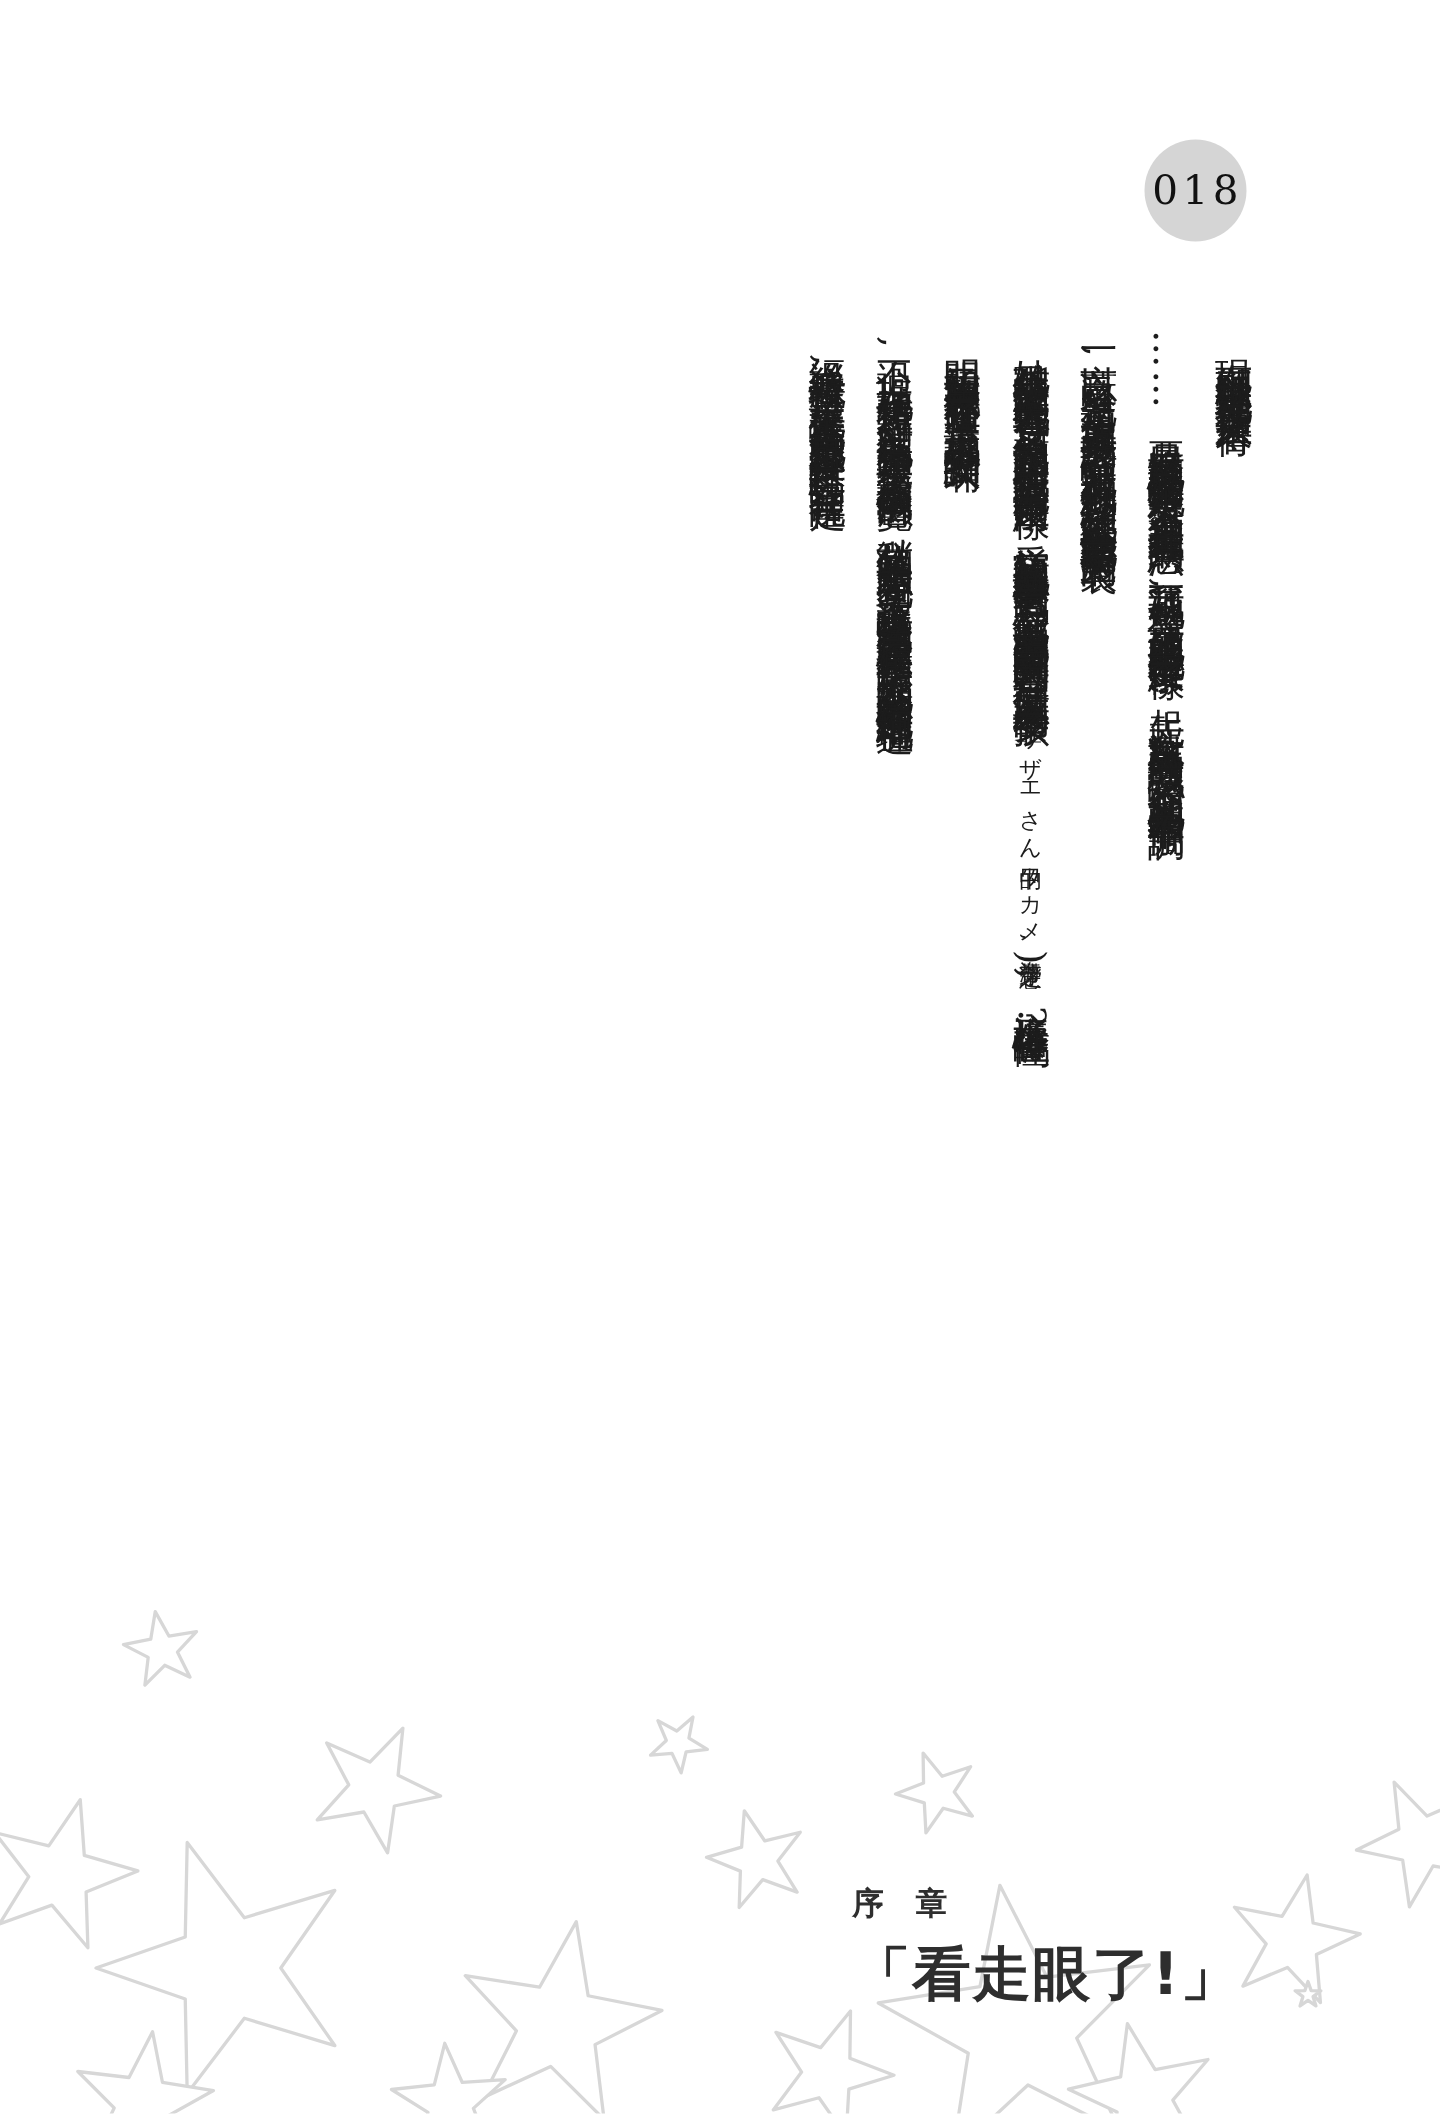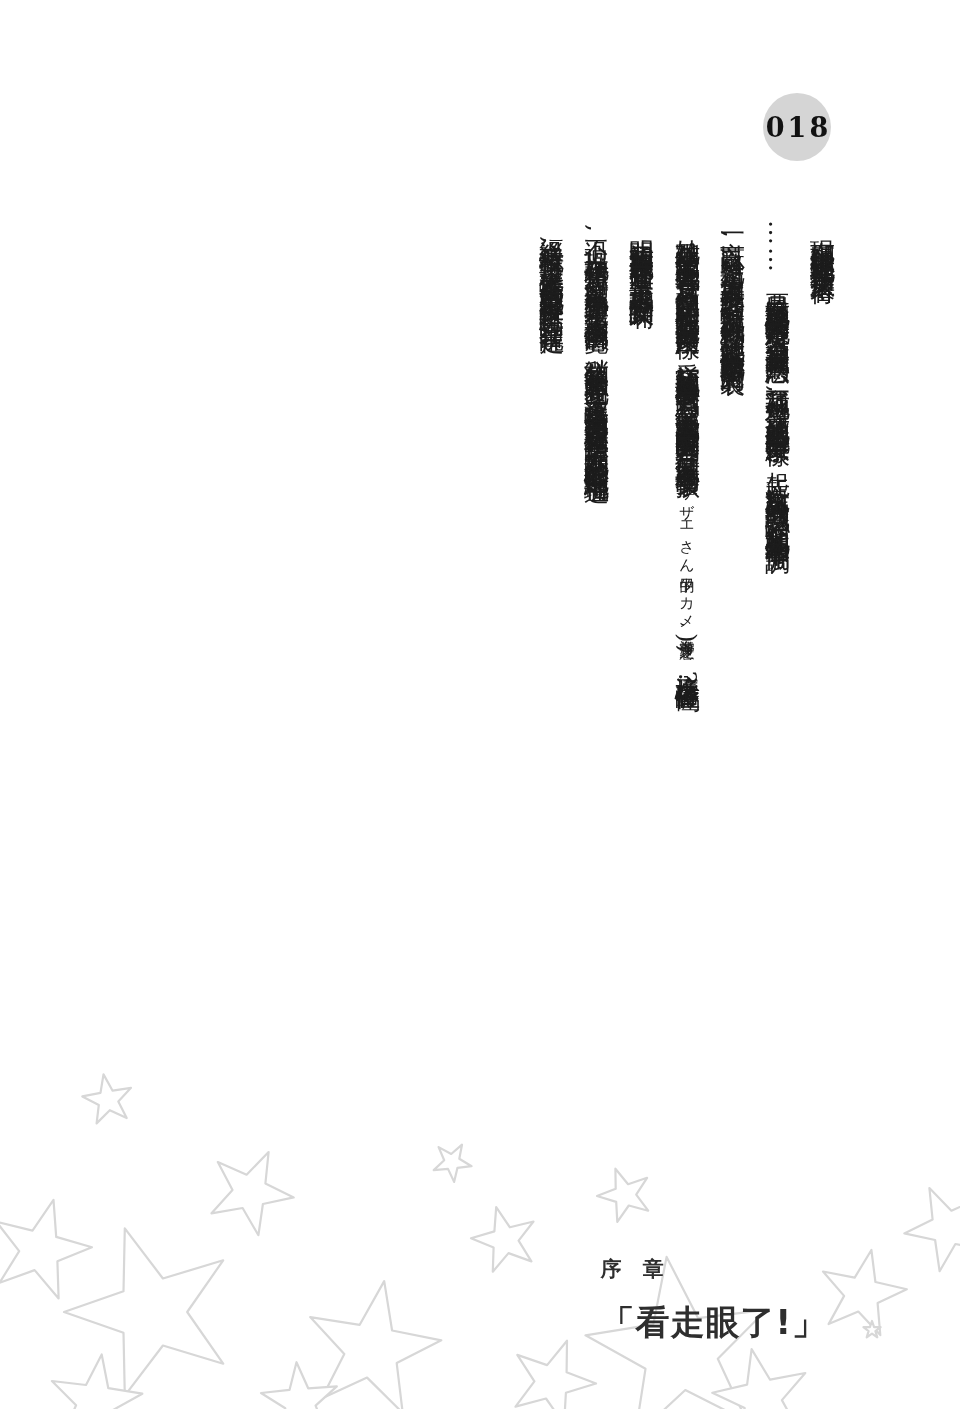--- a/index.html
+++ b/index.html
@@ -22,21 +22,21 @@
   .stars{
     position:absolute;left:0;top:0;width:960px;height:1409px;
     z-index:0;
   }
   .page-badge{
     position:absolute;left:763px;top:93px;width:68px;height:68px;
     border-radius:50%;
     background:var(--page-badge-background);
     display:flex;align-items:center;justify-content:center;
     font-family:"DejaVu Serif", serif;
-    font-weight:bold;font-size:27px;letter-spacing:3px;
+    font-weight:normal;font-size:27px;letter-spacing:3px;
     color:var(--page-badge-text);
     z-index:2;
     text-indent:3px;
   }
   .text-block{
     position:absolute;top:166px;right:115px;height:1084px;width:690px;
     writing-mode:vertical-rl;
     text-orientation:mixed;
     font-family:"DejaVu Serif", serif;
     font-size:25px;
@@ -60,23 +60,23 @@
     font-weight:bold;
     color:var(--chapter-text);
     z-index:1;
   }
   .chapter-label{
     font-size:21px;
     letter-spacing:7px;
     margin-right:-7px;
   }
   .chapter-title{
-    font-size:34px;
+    font-size:39px;
     letter-spacing:1px;
-    margin-top:17px;
+    margin-top:6px;
   }
 </style>
 </head>
 <body>
 
 <svg class="stars" xmlns="http://www.w3.org/2000/svg" viewBox="0 0 960 1409" aria-hidden="true">
     <polygon points="103.5,1074.4 112.6,1090.7 131.0,1087.8 118.3,1101.4 126.7,1118.1 109.8,1110.2 96.6,1123.4 98.8,1104.9 82.3,1096.4 100.5,1092.8" fill="#ffffff" stroke="#d7d7d7" stroke-width="2.2" stroke-linejoin="round"></polygon>
     <polygon points="53.5,1199.8 56.2,1236.9 91.9,1247.3 57.4,1261.3 58.6,1298.5 34.6,1270.1 -0.4,1282.7 19.2,1251.1 -3.6,1221.7 32.5,1230.6" fill="#ffffff" stroke="#d7d7d7" stroke-width="2.2" stroke-linejoin="round"></polygon>
     <polygon points="124.8,1228.3 162.9,1278.5 223.2,1260.3 187.2,1312.0 223.2,1363.7 162.9,1345.5 124.8,1395.7 123.5,1332.7 64.0,1312.0 123.5,1291.3" fill="#ffffff" stroke="#d7d7d7" stroke-width="2.2" stroke-linejoin="round"></polygon>
     <polygon points="268.6,1152.1 265.4,1183.5 293.7,1197.4 262.9,1204.0 258.4,1235.2 242.6,1208.0 211.5,1213.3 232.5,1189.9 217.8,1162.0 246.6,1174.7" fill="#ffffff" stroke="#d7d7d7" stroke-width="2.2" stroke-linejoin="round"></polygon>

